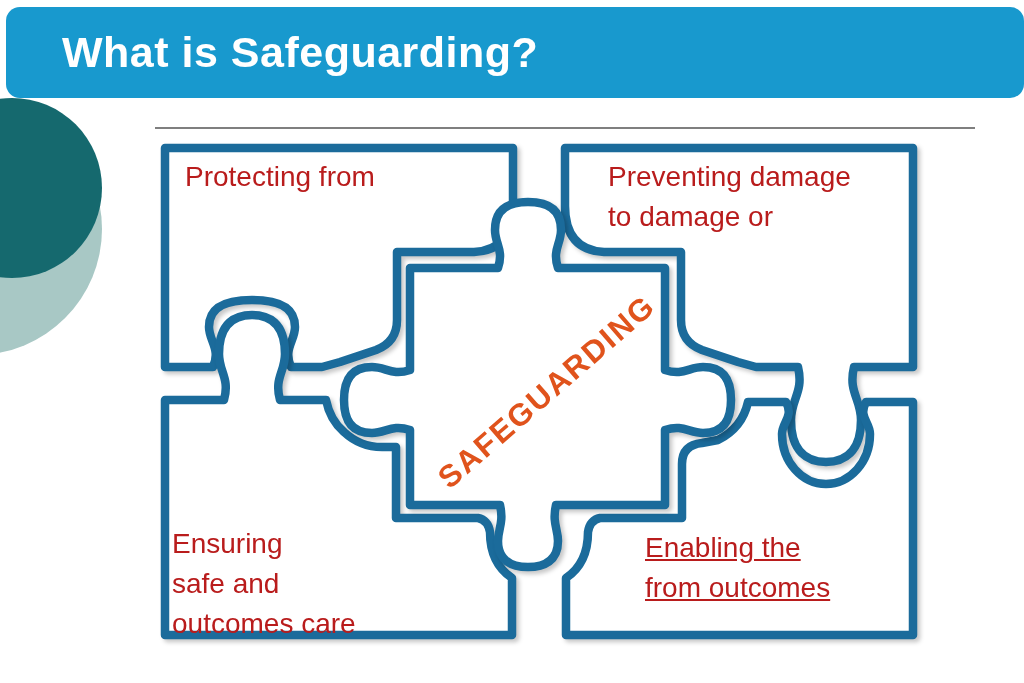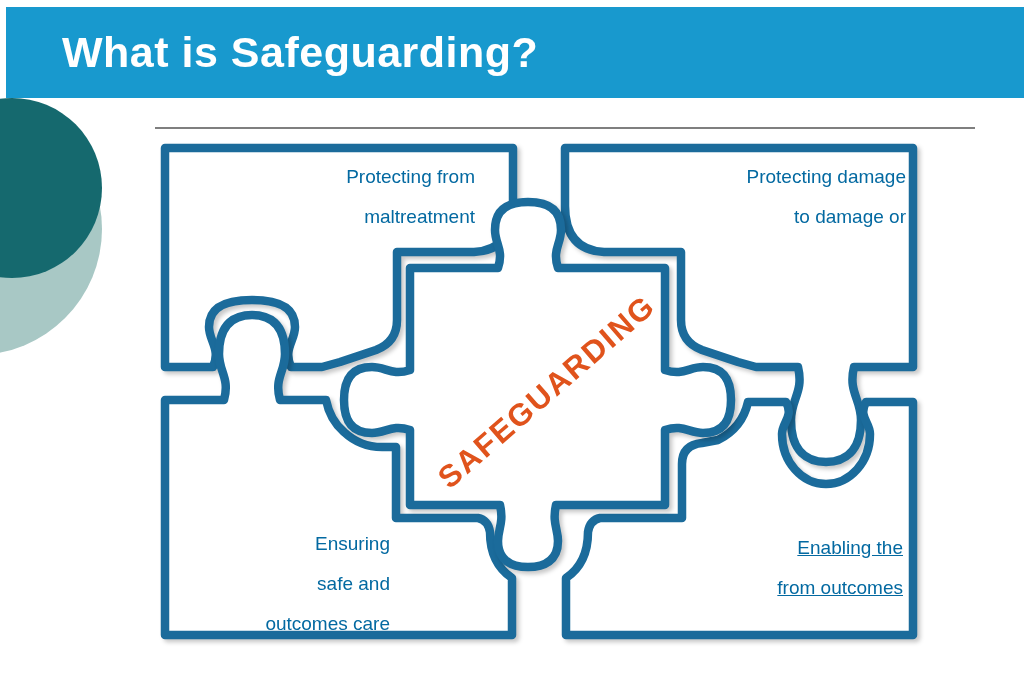--- a/index.html
+++ b/index.html
@@ -18,20 +18,21 @@
     background: #ffffff;
   }
   
   .title-bar {
     position: absolute;
     left: 6px; right: 0; top: 7px; height: 91px;
     background: var(--header-blue, #1899CE);
     z-index: 3;
     display: flex;
     align-items: center;
+    border-radius: 14px;
   }
   .title-bar h1 {
     margin: 0 0 0 56px;
     color: #ffffff;
     font-size: 43px;
     font-weight: bold;
     letter-spacing: 0.5px;
   }
   
   .circle {
@@ -65,24 +66,24 @@
     stroke: var(--puzzle-blue, #1B6B9B);
     stroke-width: 8.5;
     stroke-linejoin: round;
     stroke-linecap: round;
     filter: drop-shadow(3px 3px 2px rgba(0,0,0,0.22));
   }
   
   .label {
     position: absolute;
     z-index: 4;
-    color: #0369a1;
-    font-size: 19px;
+    color: #b91c1c;
+    font-size: 28px;
     line-height: 40px;
-    text-align: right;
+    text-align: left;
   }
   .label-tl { left: 185px; top: 157px; width: 290px; }
   .label-tr { left: 608px; top: 157px; width: 298px; }
   .label-bl { left: 172px; top: 488px; width: 218px; margin-top: 36px; }
   .label-br { left: 645px; top: 528px; width: 258px; text-decoration: underline; }
   .label-tr .shift-right { transform: translateX(42px); }
   .center-label {
     position: absolute;
     left: 402px; top: 252px; width: 290px; height: 280px;
     z-index: 4;
@@ -180,25 +181,24 @@
       L 410 505 L 410 430
       C 392 424 386 433 372 433
       C 350 433 344 418 344 400
       C 344 382 350 367 372 367
       C 386 367 392 376 410 370
       L 410 268 Z"></path>
   </svg>
 
   <div class="label label-tl">
     <div>Protecting from</div>
-    <div>maltreatment</div>
   </div>
 
   <div class="label label-tr">
-    <div>Protecting damage</div>
+    <div>Preventing damage</div>
     <div>to damage or</div>
   </div>
 
   <div class="label label-bl">
     <div>Ensuring</div>
     <div>safe and</div>
     <div>outcomes care</div>
   </div>
 
   <div class="label label-br">

